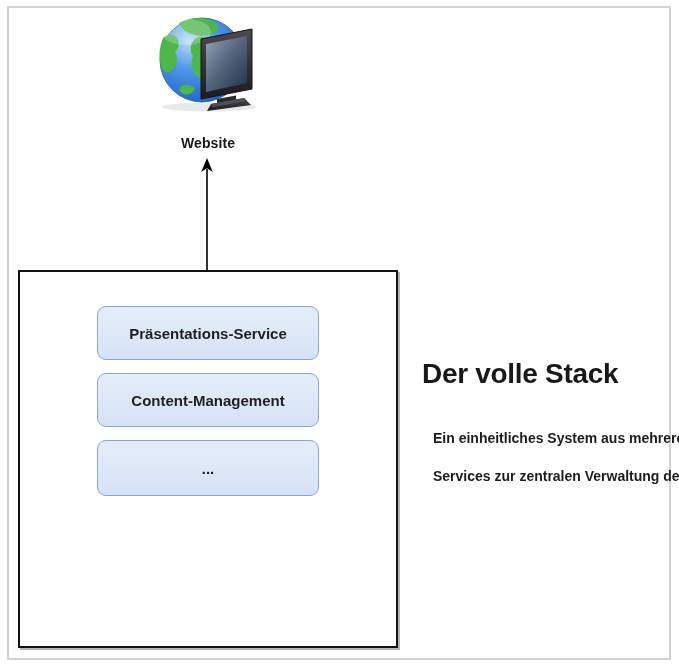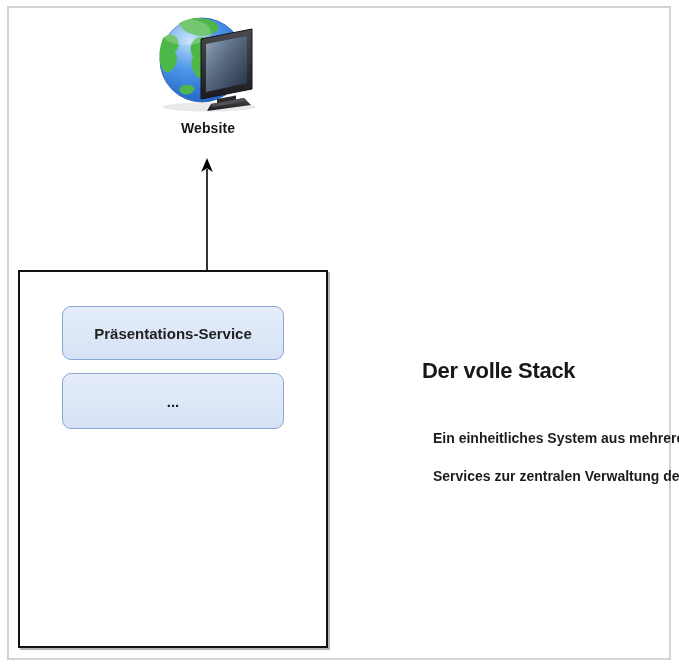--- a/index.html
+++ b/index.html
@@ -24,39 +24,39 @@
 
   
   .website-group {
     position: absolute;
     left: 148px; top: 12px;
     width: 120px;
     text-align: center;
   }
   .website-group svg { display: block; margin: 0 auto; }
   .website-label {
-    margin-top: 8px;
+    margin-top: 23px;
     font-size: 14px;
     font-weight: 600;
     color: #171717;
     letter-spacing: 0.1px;
   }
 
   
   .flow-arrow {
     position: absolute;
     left: 200px; top: 158px;
     width: 14px; height: 114px;
   }
 
   
   .stack-box {
     position: absolute;
     left: 18px; top: 270px;
-    width: 310px; height: 378px;
+    width: 380px; height: 378px;
     border: 2px solid #111111;
     background: #ffffff;
     box-shadow: 2px 2px 0 rgba(90,90,90,0.45);
     display: flex;
     flex-direction: column;
     align-items: center;
     padding-top: 34px;
     gap: 13px;
   }
   .service-card {
@@ -72,21 +72,21 @@
     font-size: 15px;
     font-weight: 600;
     color: #1f1f1f;
   }
   .service-card.last { height: 56px; }
 
   
   .section-title {
     position: absolute;
     left: 422px; top: 358px;
-    font-size: 22px;
+    font-size: 28px;
     font-weight: 700;
     letter-spacing: -0.3px;
     color: #181818;
     white-space: nowrap;
   }
   .section-description {
     position: absolute;
     left: 433px; top: 419px;
     width: 242px;
     font-size: 14px;
@@ -143,20 +143,23 @@
 
   <svg class="flow-arrow" viewBox="0 0 14 114" aria-hidden="true">
     <line x1="7" y1="113" x2="7" y2="11" stroke="#000000" stroke-width="1.6"></line>
     <polygon points="7,0 12.8,14 7,10.2 1.2,14" fill="#000000"></polygon>
   </svg>
 
   <div class="stack-box">
     <div class="service-card">
       <span>Präsentations-Service</span>
     </div>
+    <div class="service-card">
+      <span>Content-Management</span>
+    </div>
     <div class="service-card last">
       <span>...</span>
     </div>
   </div>
 
   <h1 class="section-title">Der volle Stack</h1>
 
   <div class="section-description">
     <div>Ein einheitliches System aus mehreren</div>
     <div>Services zur zentralen Verwaltung der</div>

